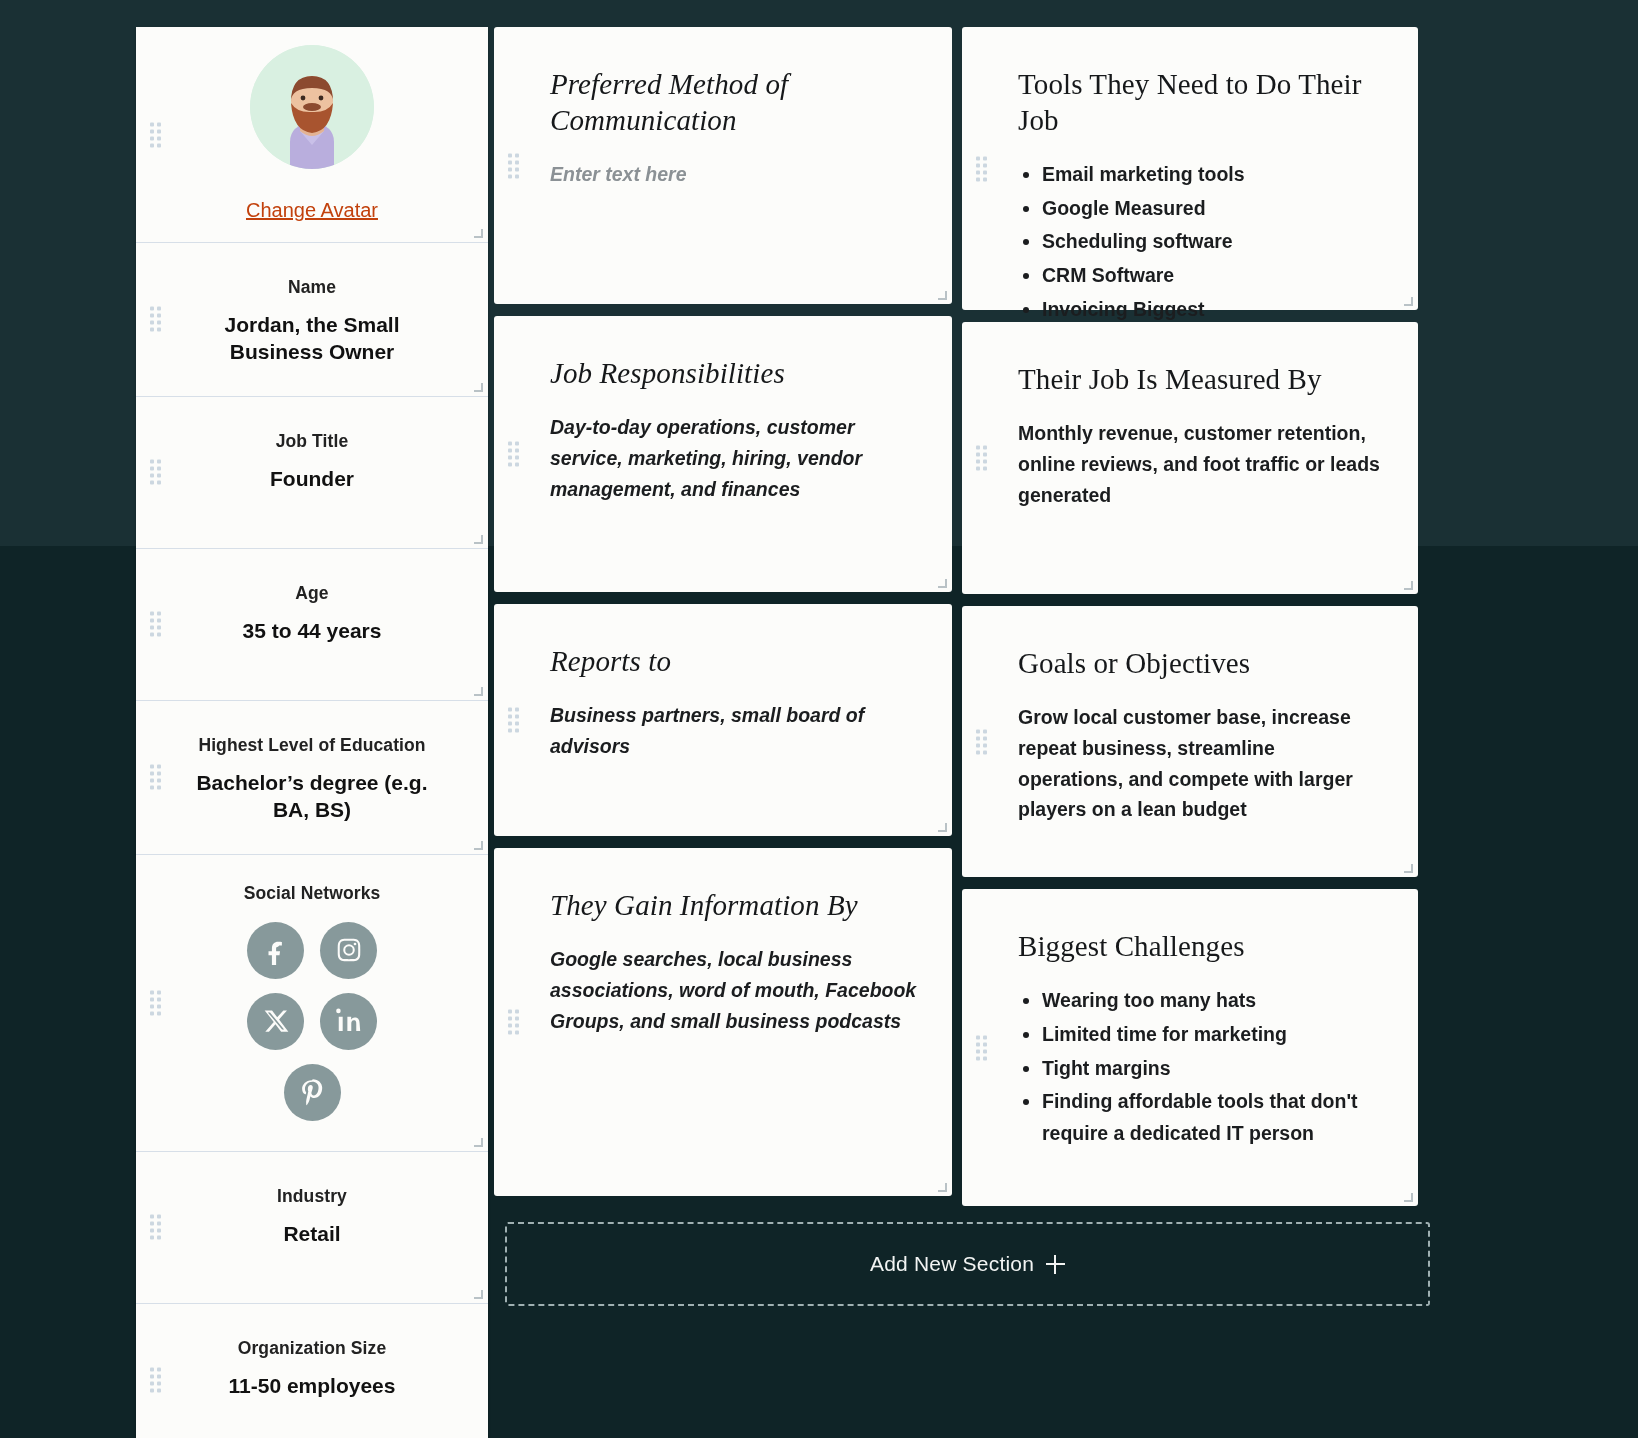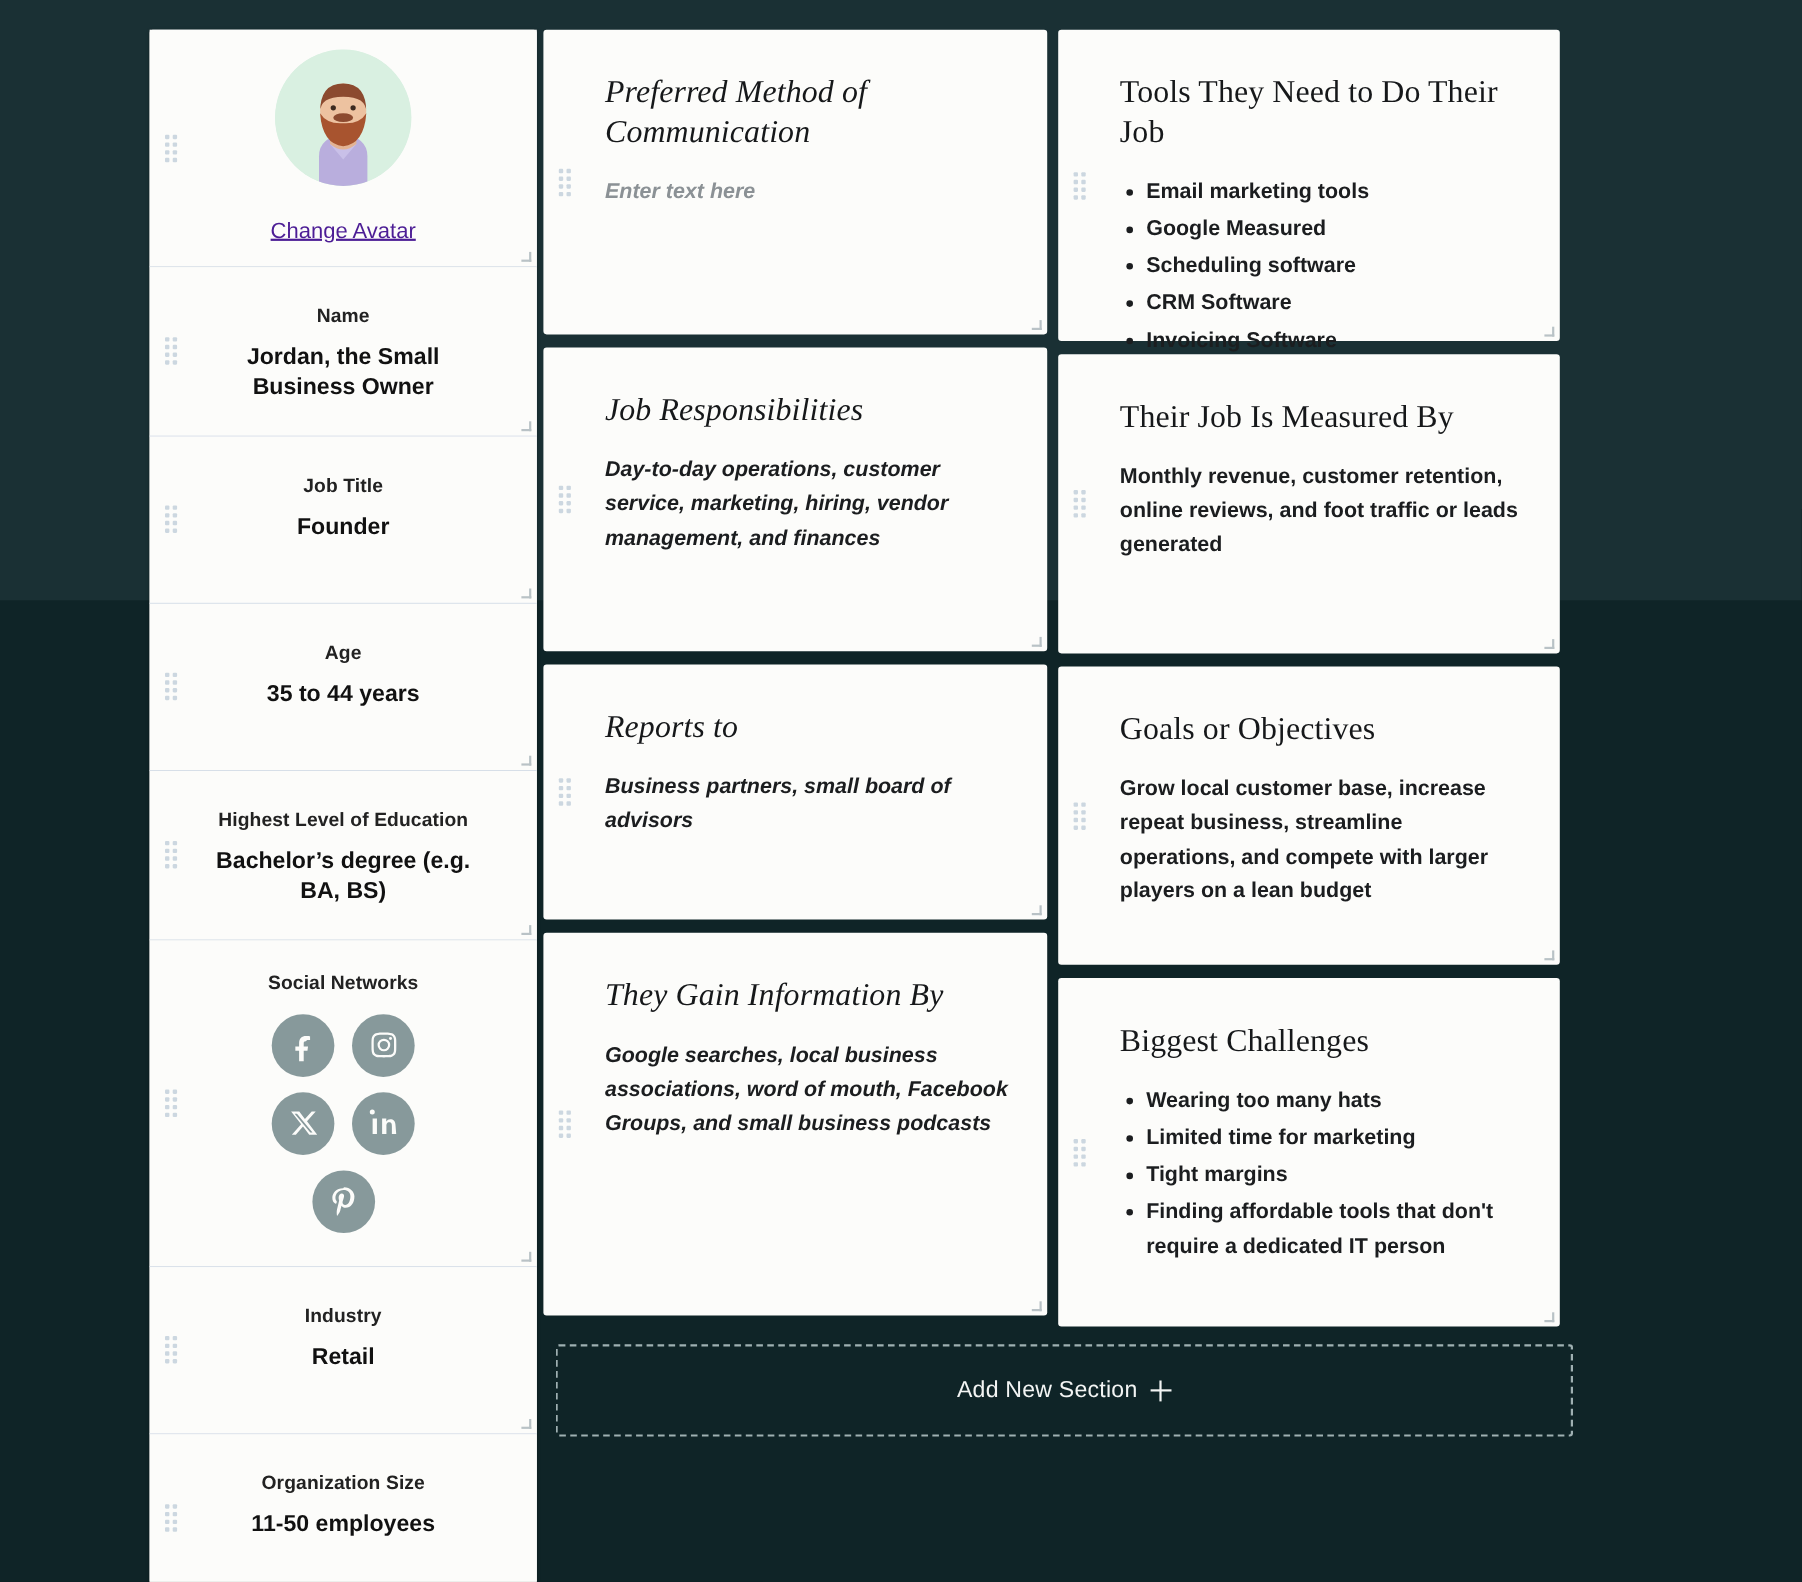--- a/index.html
+++ b/index.html
@@ -119,21 +119,21 @@
     border-radius: 50%;
     margin: 0 auto;
     overflow: hidden;
     background: #daf0e2;
     display: block;
   }
   .change-avatar {
     display: inline-block;
     margin-top: 12px;
     font-size: 20px;
-    color: #4c1d95;
+    color: #c2410c;
     text-decoration: underline;
     cursor: pointer;
     font-family: "Liberation Sans", sans-serif;
   }
 
   .field-row {
     position: relative;
     padding: 34px 44px 30px 44px;
     text-align: center;
     min-height: 152px;
@@ -503,21 +503,21 @@
           <i></i>
           <i></i>
           <i></i>
       </span>
       <div class="sec-title">Tools They Need to Do Their Job</div>
       <ul class="sec-list">
         <li>Email marketing tools</li>
         <li>Google Measured</li>
         <li>Scheduling software</li>
         <li>CRM Software</li>
-        <li>Invoicing Software</li>
+        <li>Invoicing Biggest</li>
       </ul>
       <span class="resize-corner"></span>
     </div>
 
     <div class="sec-card shadow" style="height:272px">
       <span class="drag-handle">
         <i></i>
           <i></i>
           <i></i>
           <i></i>

